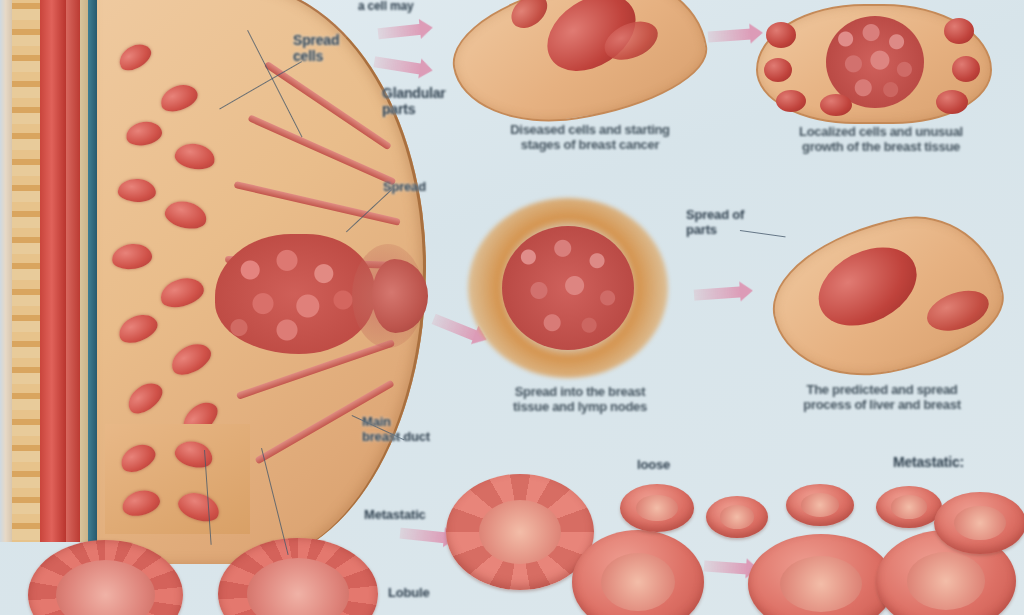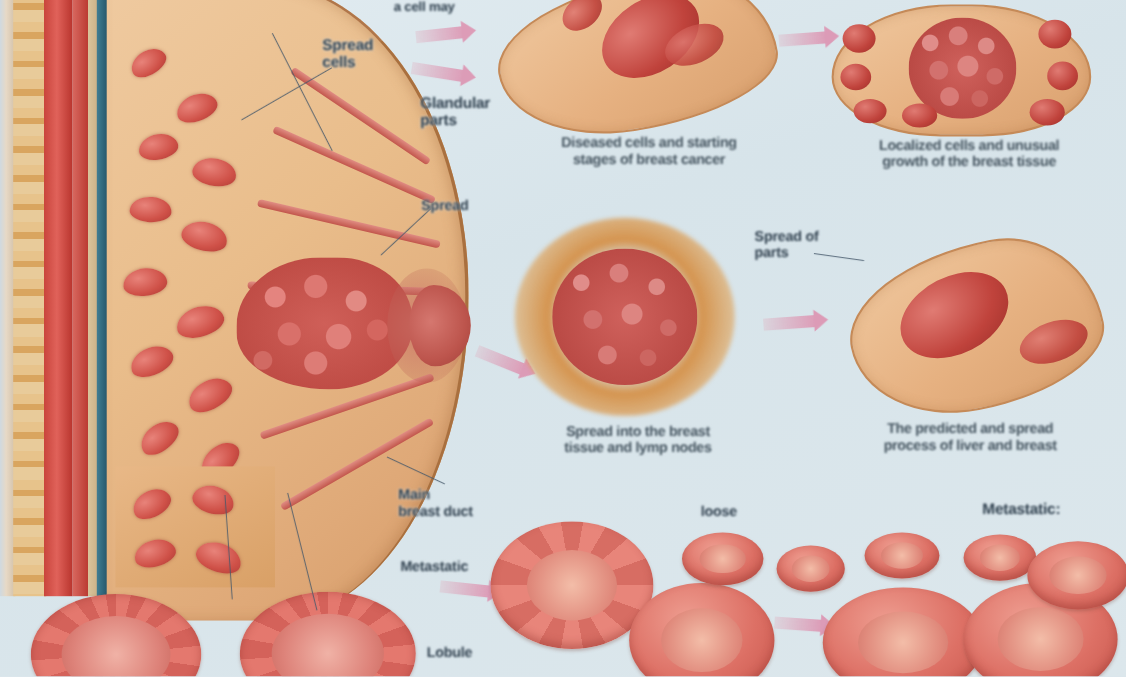--- a/index.html
+++ b/index.html
@@ -238,21 +238,21 @@
   <div class="lbl" style="left:293px;top:33px;font-size:14px;white-space:pre-line;">Spread
 cells</div>
 
   <div class="lbl" style="left:358px;top:0px;font-size:12px;">a cell may</div>
 
   <div class="lbl" style="left:382px;top:86px;font-size:14px;white-space:pre-line;">Glandular
 parts</div>
 
   <div class="lbl" style="left:383px;top:180px;font-size:13px;">Spread</div>
 
-  <div class="lbl" style="left:362px;top:415px;font-size:13px;white-space:pre-line;margin-top:28px;">Main
+  <div class="lbl" style="left:362px;top:415px;font-size:13px;white-space:pre-line;">Main
 breast duct</div>
 
   <div class="lbl" style="left:364px;top:508px;font-size:13px;">Metastatic</div>
 
   <div class="lbl" style="left:388px;top:586px;font-size:13px;">Lobule</div>
 
   <div class="lbl" style="left:686px;top:208px;font-size:13px;white-space:pre-line;">Spread of
 parts</div>
 
   <div class="lbl" style="left:637px;top:458px;font-size:13px;">loose</div>

